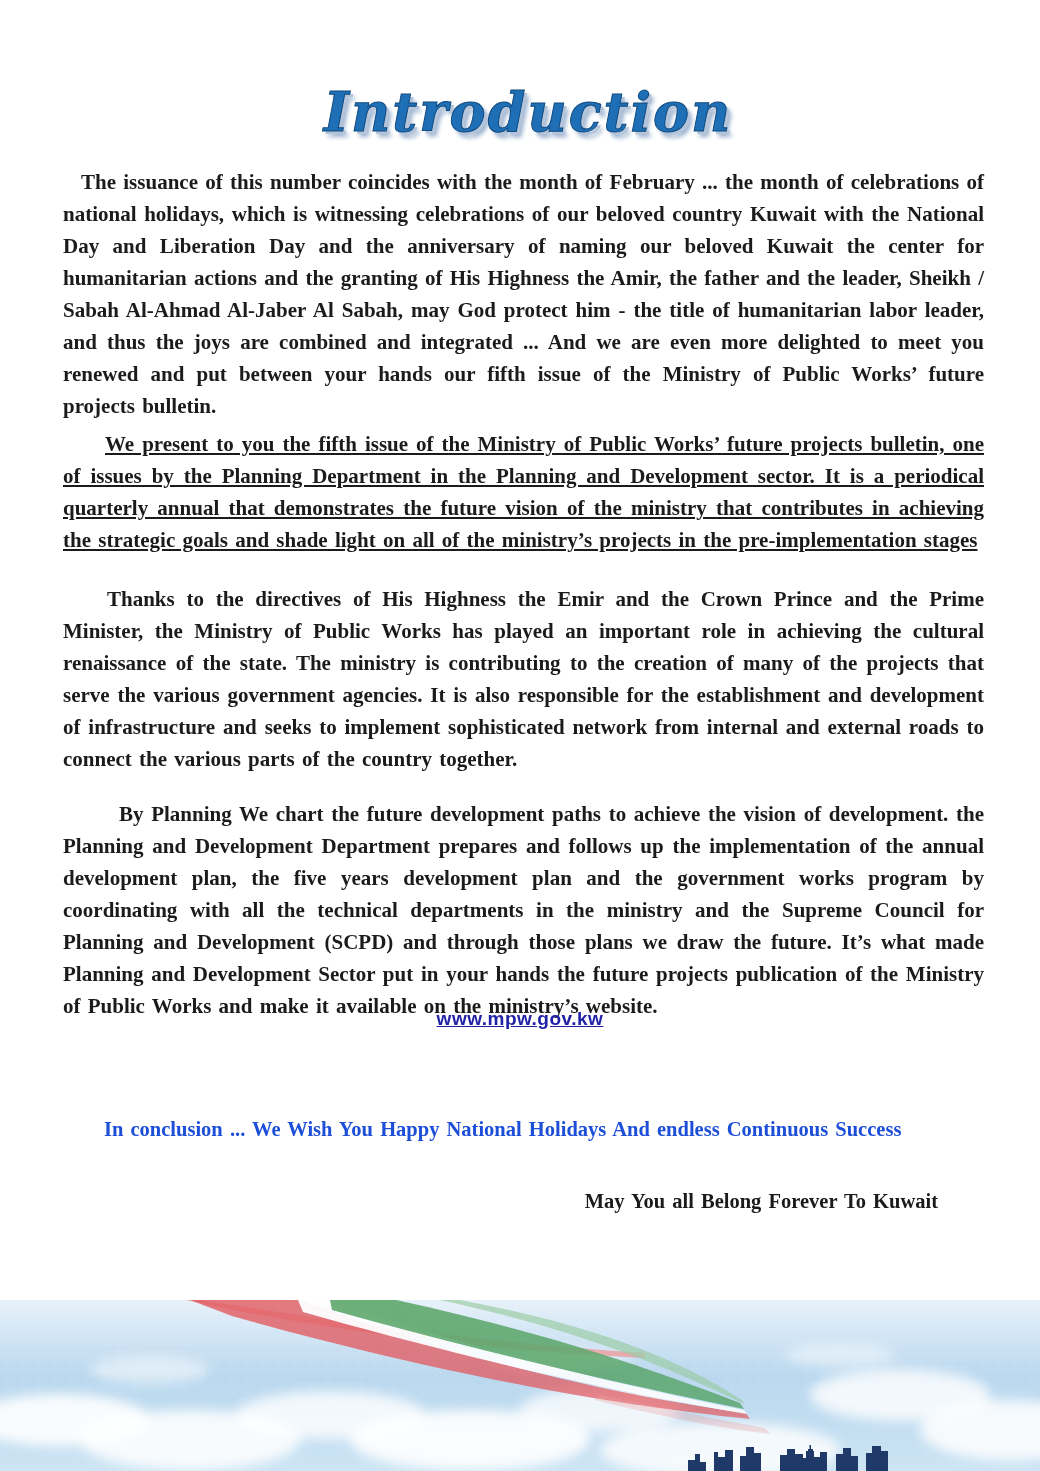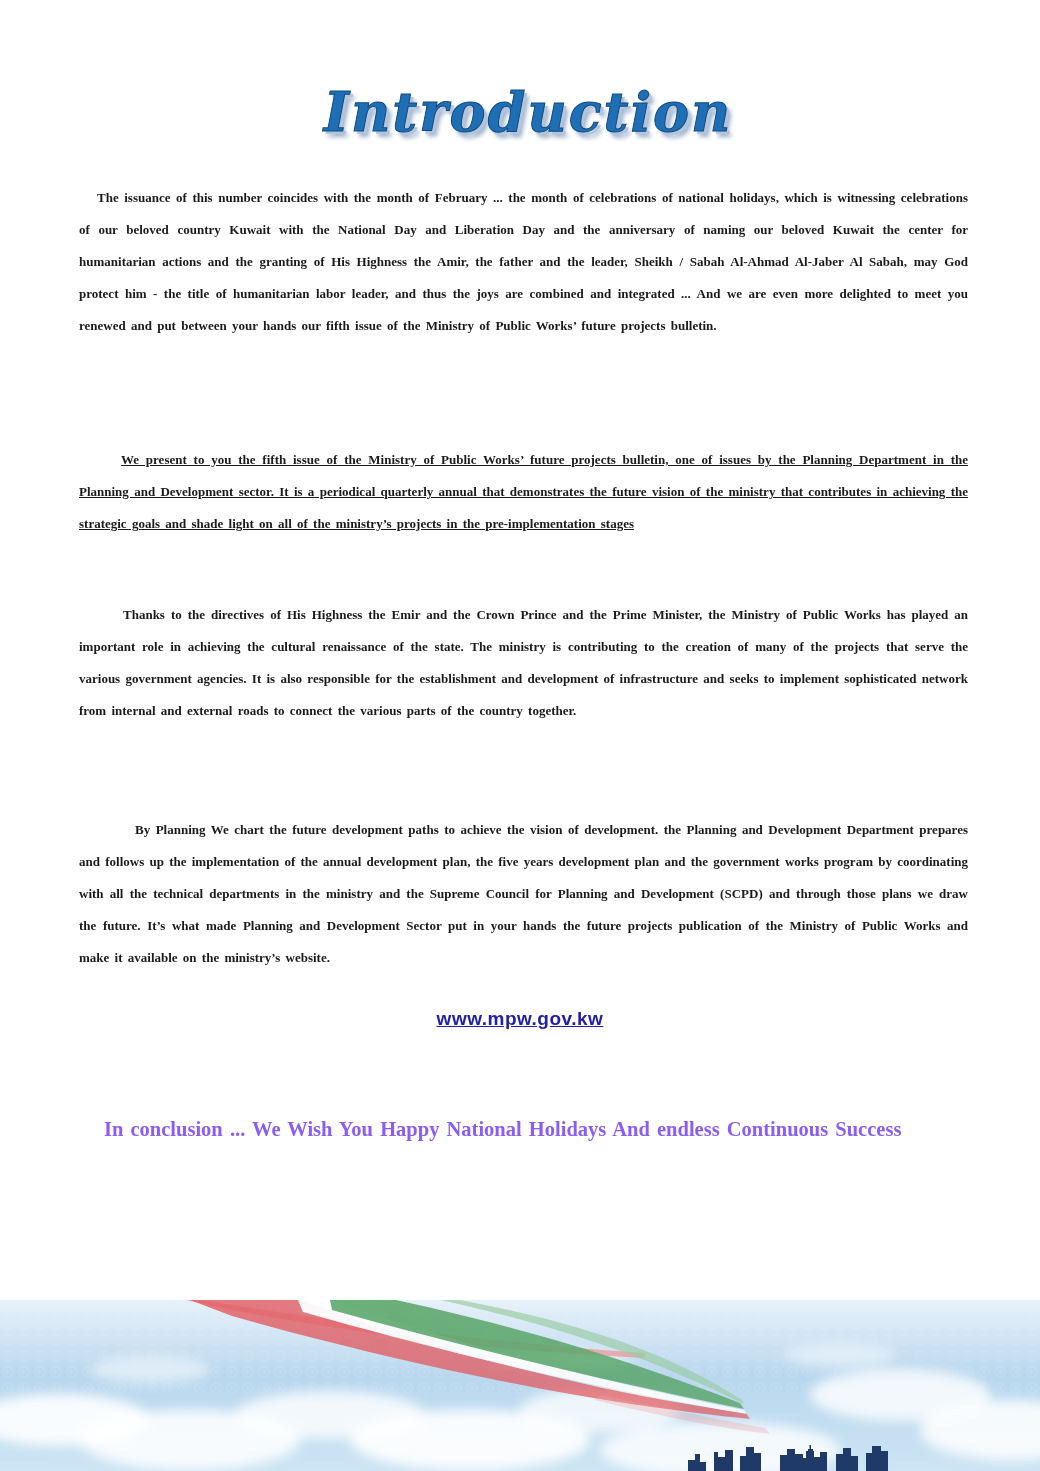--- a/index.html
+++ b/index.html
@@ -14,39 +14,39 @@
     position:absolute;top:80px;left:8px;width:100%;
     text-align:center;margin:0;
     font-family:"DejaVu Serif", serif;
     font-style:italic;font-weight:bold;
     font-size:54px;letter-spacing:2px;
     color:#1e6fb5;
     -webkit-text-stroke:1px #10497f;
     text-shadow:3px 3px 0 #b4c4da, 5px 6px 4px #9db3cf;
   }
   .para{
-    position:absolute;left:63px;right:56px;margin:16px;
-    font-size:13px;font-weight:bold;color:#1b1b1b;
+    position:absolute;left:63px;right:56px;margin:0;
+    font-size:21px;font-weight:bold;color:#1b1b1b;
     line-height:32px;text-align:justify;word-spacing:2px;
   }
   .p1{top:166px;text-indent:18px;}
   .p2{top:428px;text-indent:42px;text-decoration:underline;}
   .p3{top:583px;text-indent:44px;}
   .p4{top:798px;text-indent:56px;}
   .link-row{
     position:absolute;top:1008px;left:0;width:100%;text-align:center;
   }
   .site-link{
     font-family:Liberation Sans, sans-serif;
     font-weight:bold;font-size:19px;letter-spacing:0.5px;
     color:#2121a8;text-decoration:underline;cursor:pointer;
   }
   .conclusion{
     position:absolute;top:1118px;left:104px;right:60px;margin:0;
-    font-size:20.5px;font-weight:bold;color:#8b5cf6;word-spacing:2px;
+    font-size:20.5px;font-weight:bold;color:#1d4ed8;word-spacing:2px;
   }
   .closing-line{
     position:absolute;margin:0;text-align:right;left:0;
     font-size:20.5px;font-weight:bold;color:#1b1b1b;word-spacing:2px;
   }
   .closing-1{top:1190px;right:102px;}
   .closing-2{top:1228px;right:68px;}
   .footer-art{
     position:absolute;left:0;bottom:0;width:1040px;height:171px;
   }
@@ -62,20 +62,21 @@
   <p class="para p2">We present to you the fifth issue of the Ministry of Public Works’ future projects bulletin, one of issues by the Planning Department in the Planning and Development sector. It is a periodical quarterly annual that demonstrates the future vision of the ministry that contributes in achieving the strategic goals and shade light on all of the ministry’s projects in the pre-implementation stages</p>
   <p class="para p3">Thanks to the directives of His Highness the Emir and the Crown Prince and the Prime Minister, the Ministry of Public Works has played an important role in achieving the cultural renaissance of the state. The ministry is contributing to the creation of many of the projects that serve the various government agencies. It is also responsible for the establishment and development of infrastructure and seeks to implement sophisticated network from internal and external roads to connect the various parts of the country together.</p>
   <p class="para p4">By Planning We chart the future development paths to achieve the vision of development. the Planning and Development Department prepares and follows up the implementation of the annual development plan, the five years development plan and the government works program  by coordinating with all the technical departments in the ministry and the Supreme Council for Planning and Development (SCPD)  and through those plans we draw the future. It’s what made Planning and Development Sector put in your hands the future projects publication of the Ministry of Public Works and make it available on the ministry’s website.</p>
 
   <div class="link-row">
     <a class="site-link">www.mpw.gov.kw</a>
   </div>
 
   <p class="conclusion">In conclusion ... We Wish You Happy National Holidays And endless Continuous Success</p>
 
+  <p class="closing-line closing-1">May You all  Belong Forever To Kuwait</p>
 
   <svg class="footer-art" viewBox="0 0 1040 171" preserveAspectRatio="none" aria-hidden="true">
     <defs>
       <linearGradient id="skyGrad" x1="0" y1="0" x2="0" y2="1">
         <stop offset="0" stop-color="#e7f1fa"></stop>
         <stop offset="0.45" stop-color="#b9d7ee"></stop>
         <stop offset="1" stop-color="#cde5f4"></stop>
       </linearGradient>
       <linearGradient id="ribbonFade" x1="0" y1="0" x2="1" y2="0">
         <stop offset="0" stop-color="#ffffff" stop-opacity="1"></stop>

